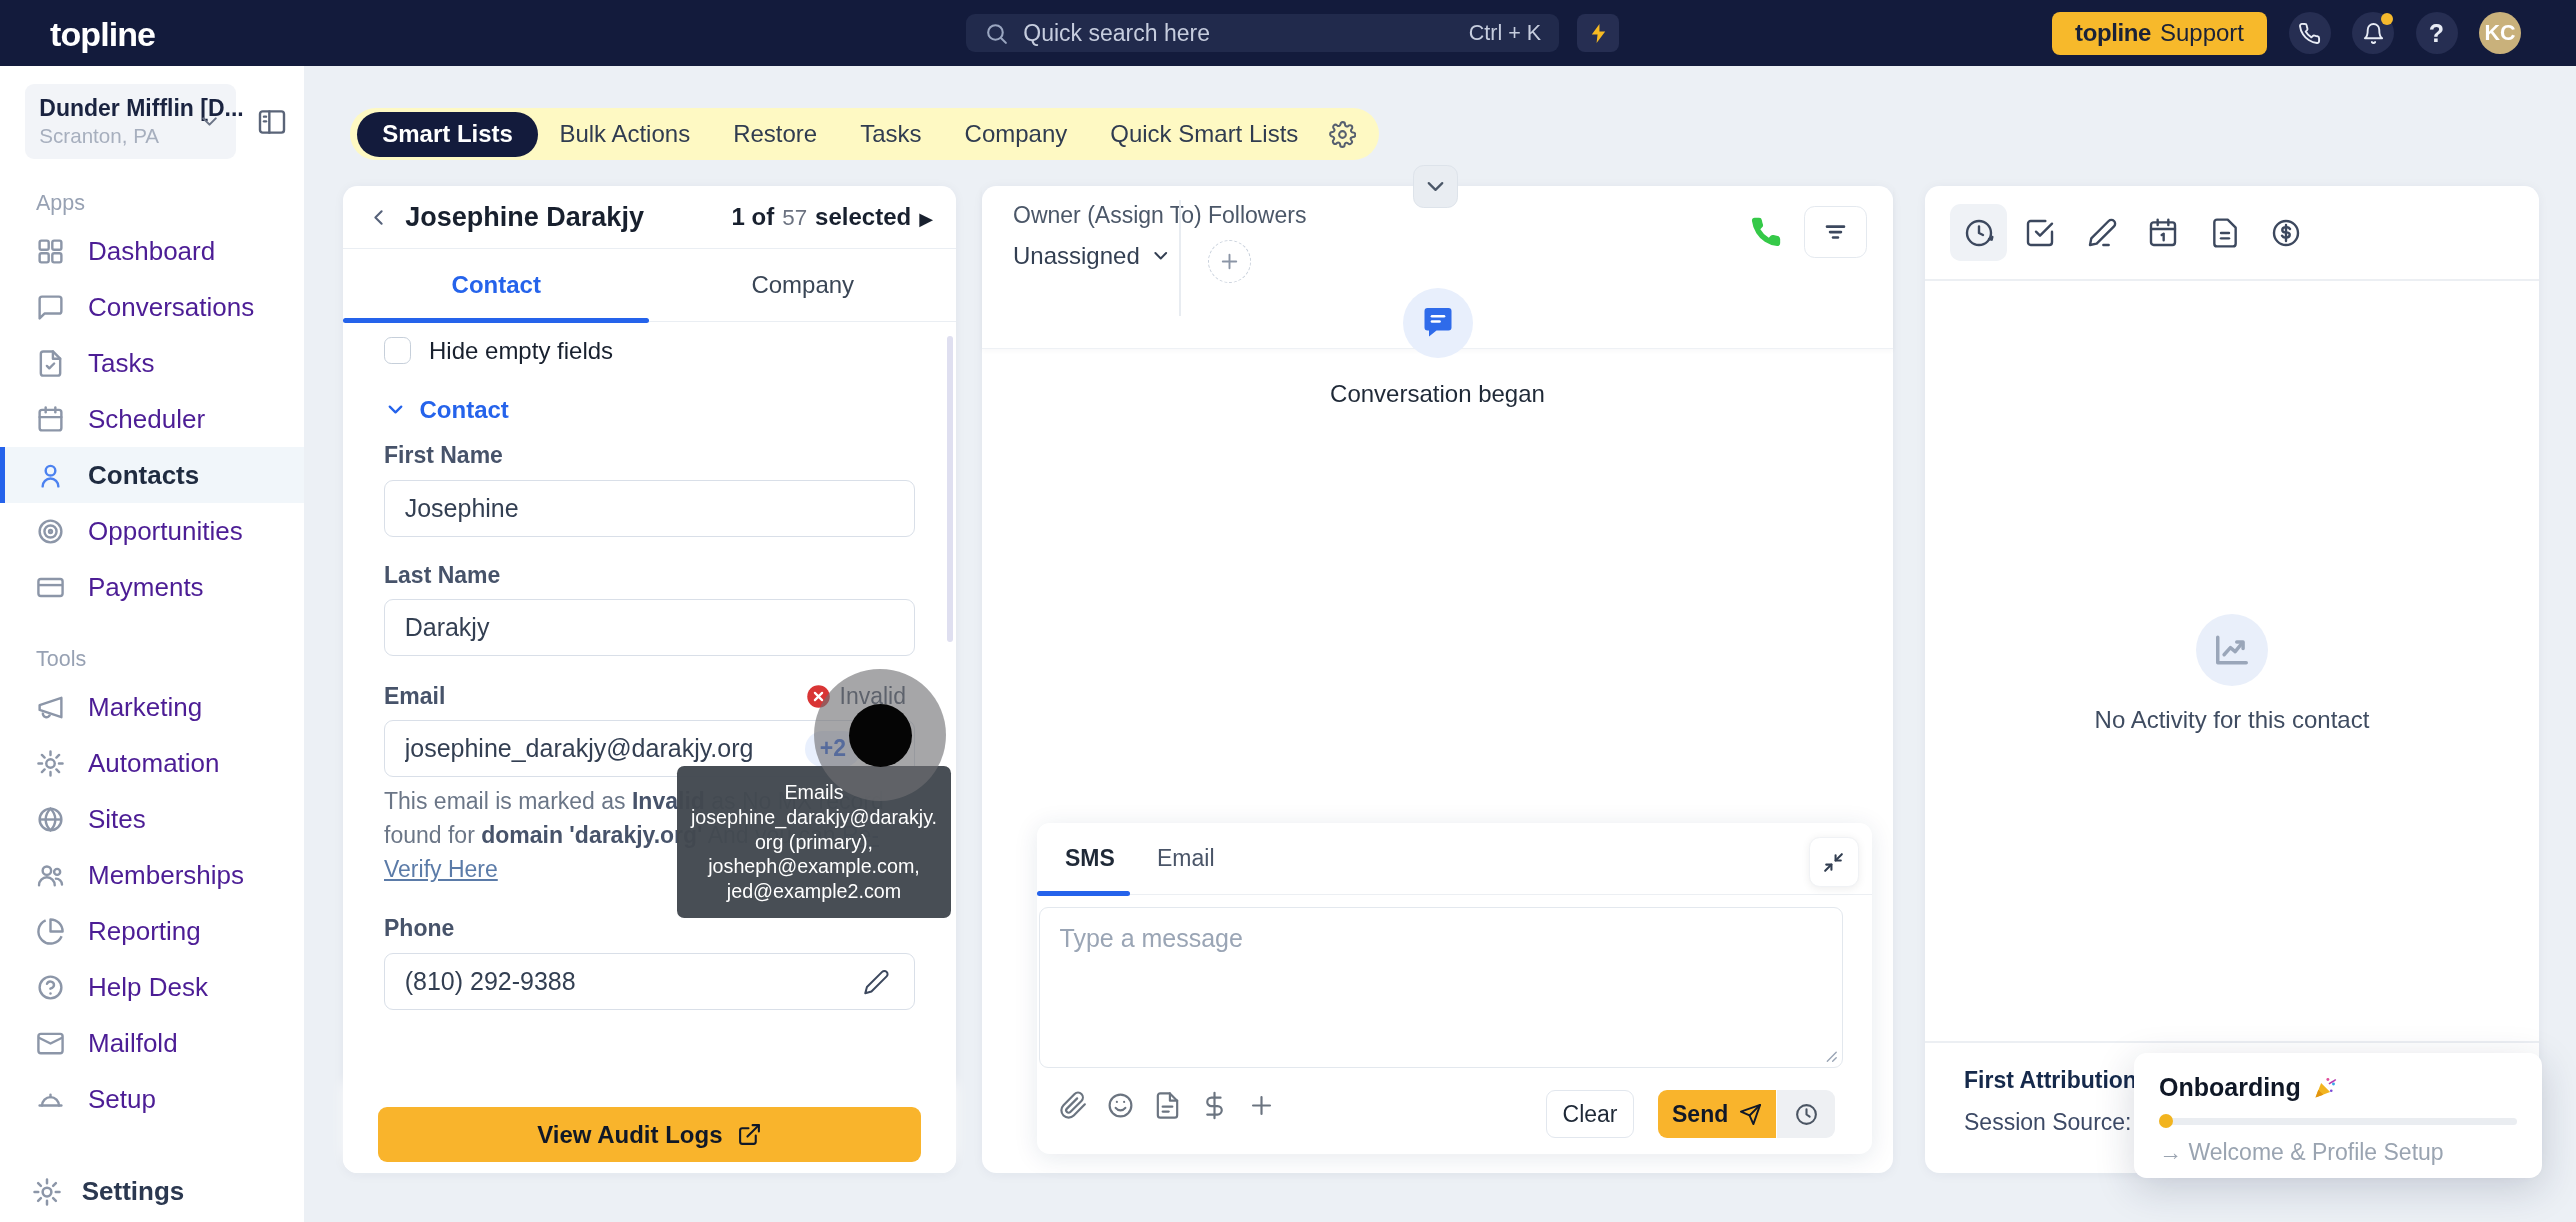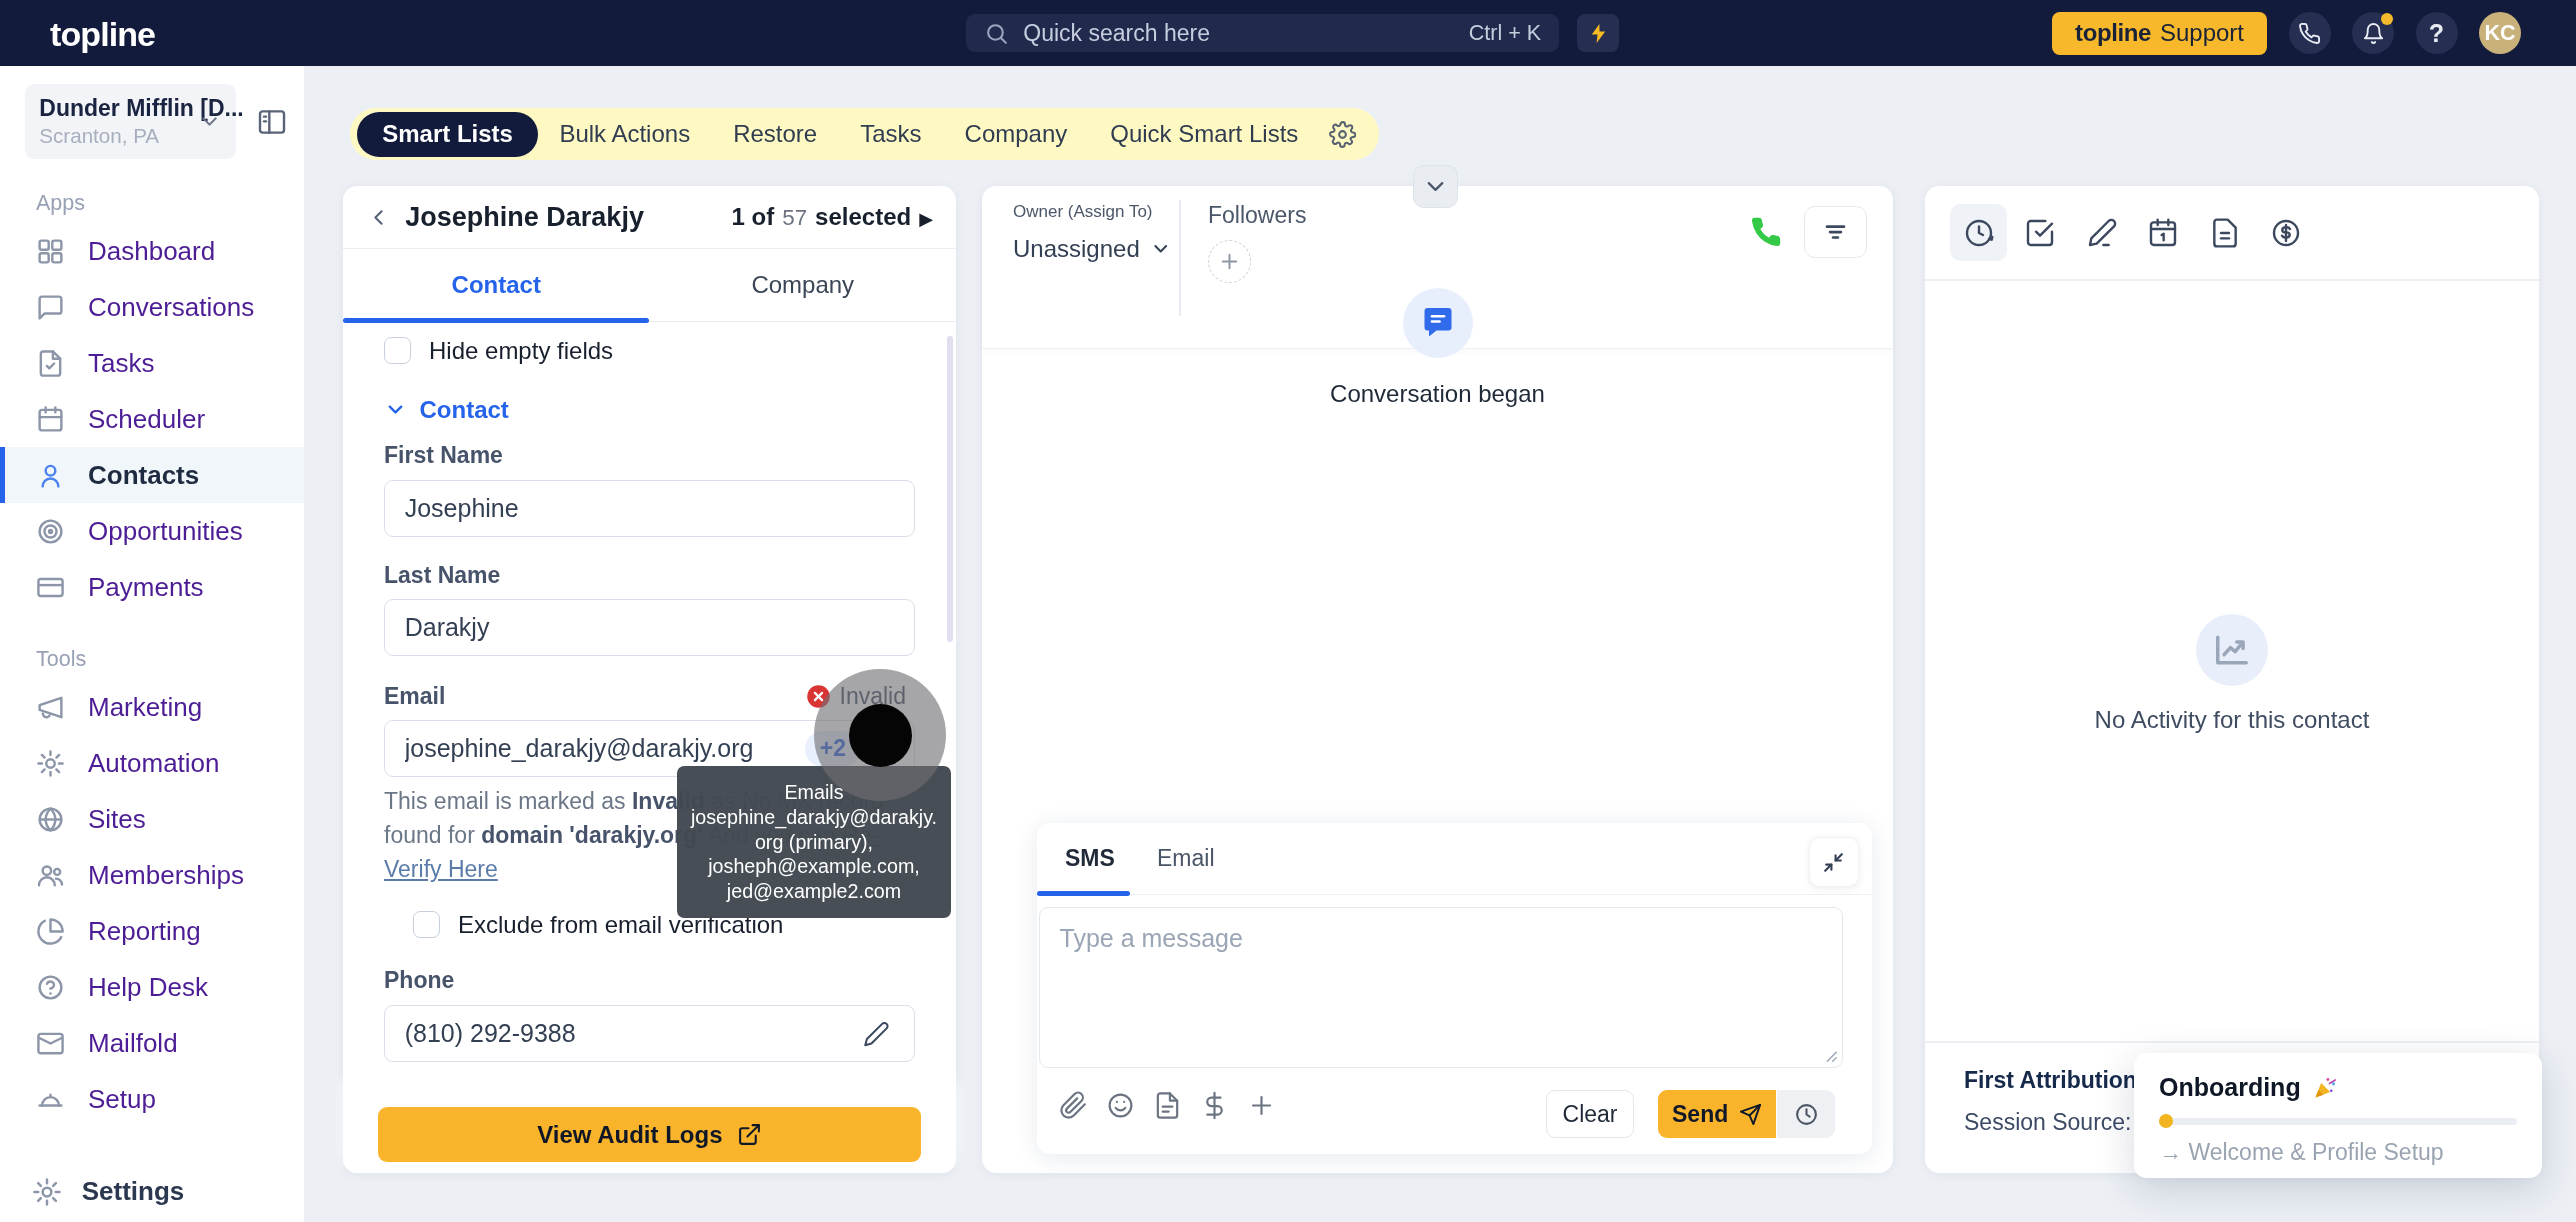--- a/index.html
+++ b/index.html
@@ -191,21 +191,21 @@
   .collapse-chip {
     position:absolute; left:431px; top:-21.5px; width:45px; height:43px;
     background:#E9EDF2; border:0.9px solid #DDE3EA; border-radius:10.7px;
     display:flex; align-items:center; justify-content:center; color:#4B5768; cursor:pointer;
   }
   .convo-header {
     height:163px; border-bottom:1.8px solid #EEF1F5; position:relative;
     box-shadow:0 2.7px 5.4px rgba(20,30,60,0.03);
   }
   .owner-block { position:absolute; left:31px; top:16px; }
-  .owner-label { font-size:17px; color:#4B5768; }
+  .owner-label { font-size:23px; color:#4B5768; }
   .owner-value { margin-top:12.5px; display:flex; align-items:center; gap:10.7px; font-size:24px; color:#333F52; cursor:pointer; }
   .head-divider { position:absolute; left:197px; top:14.3px; height:116px; width:1.8px; background:#E8ECF1; }
   .followers-block { position:absolute; left:226px; top:16px; }
   .followers-label { font-size:23px; color:#4B5768; }
   .add-follower {
     margin-top:10.7px; width:43px; height:43px; border:1.8px dashed #C8D0DB; border-radius:50%;
     display:flex; align-items:center; justify-content:center; color:#8B95A6; cursor:pointer;
   }
   .call-ic { position:absolute; left:767px; top:29px; color:#35C948; cursor:pointer; }
   .filter-btn {
@@ -618,24 +618,20 @@
         <span class="inv-text">Invalid</span>
       </span>
     </div>
     <div class="f-input-wrap email-wrap">
       <input class="f-input" type="text" value="josephine_darakjy@darakjy.org" style="">
       <span class="plus-pill">+2</span>
     </div>
 
     <p class="email-warning"><span>This email is marked as </span><b>Invalid</b><span> as No MX record found for </span><b>domain 'darakjy.org'</b><span> And you can </span><span class="reverify-link">Re-Verify Here</span></p>
 
-    <div class="check-row exclude-row">
-      <span class="checkbox"></span>
-      <span class="check-label">Exclude from email verification</span>
-    </div>
 
     <div class="field-label phone-label">Phone</div>
     <div class="f-input-wrap">
       <input class="f-input" type="text" value="(810) 292-9388" style="">
       <span class="pencil-ic">
         <svg width="27" height="27" viewBox="0 0 24 24" fill="none" stroke="currentColor" stroke-width="1.8" stroke-linecap="round" stroke-linejoin="round">
             <path d="M17 3a2.8 2.8 0 1 1 4 4L7.5 20.5 2 22l1.5-5.5z"></path>
           </svg>
       </span>
     </div>

